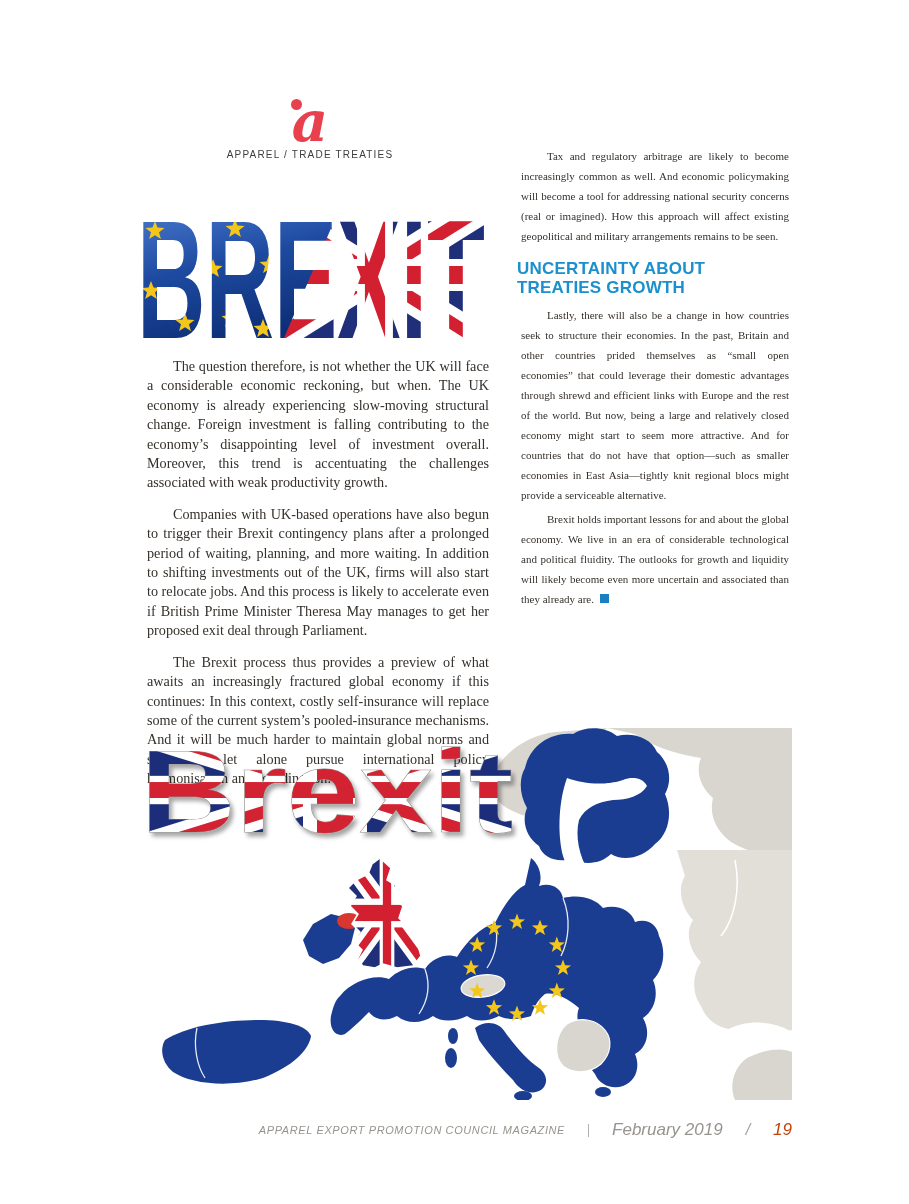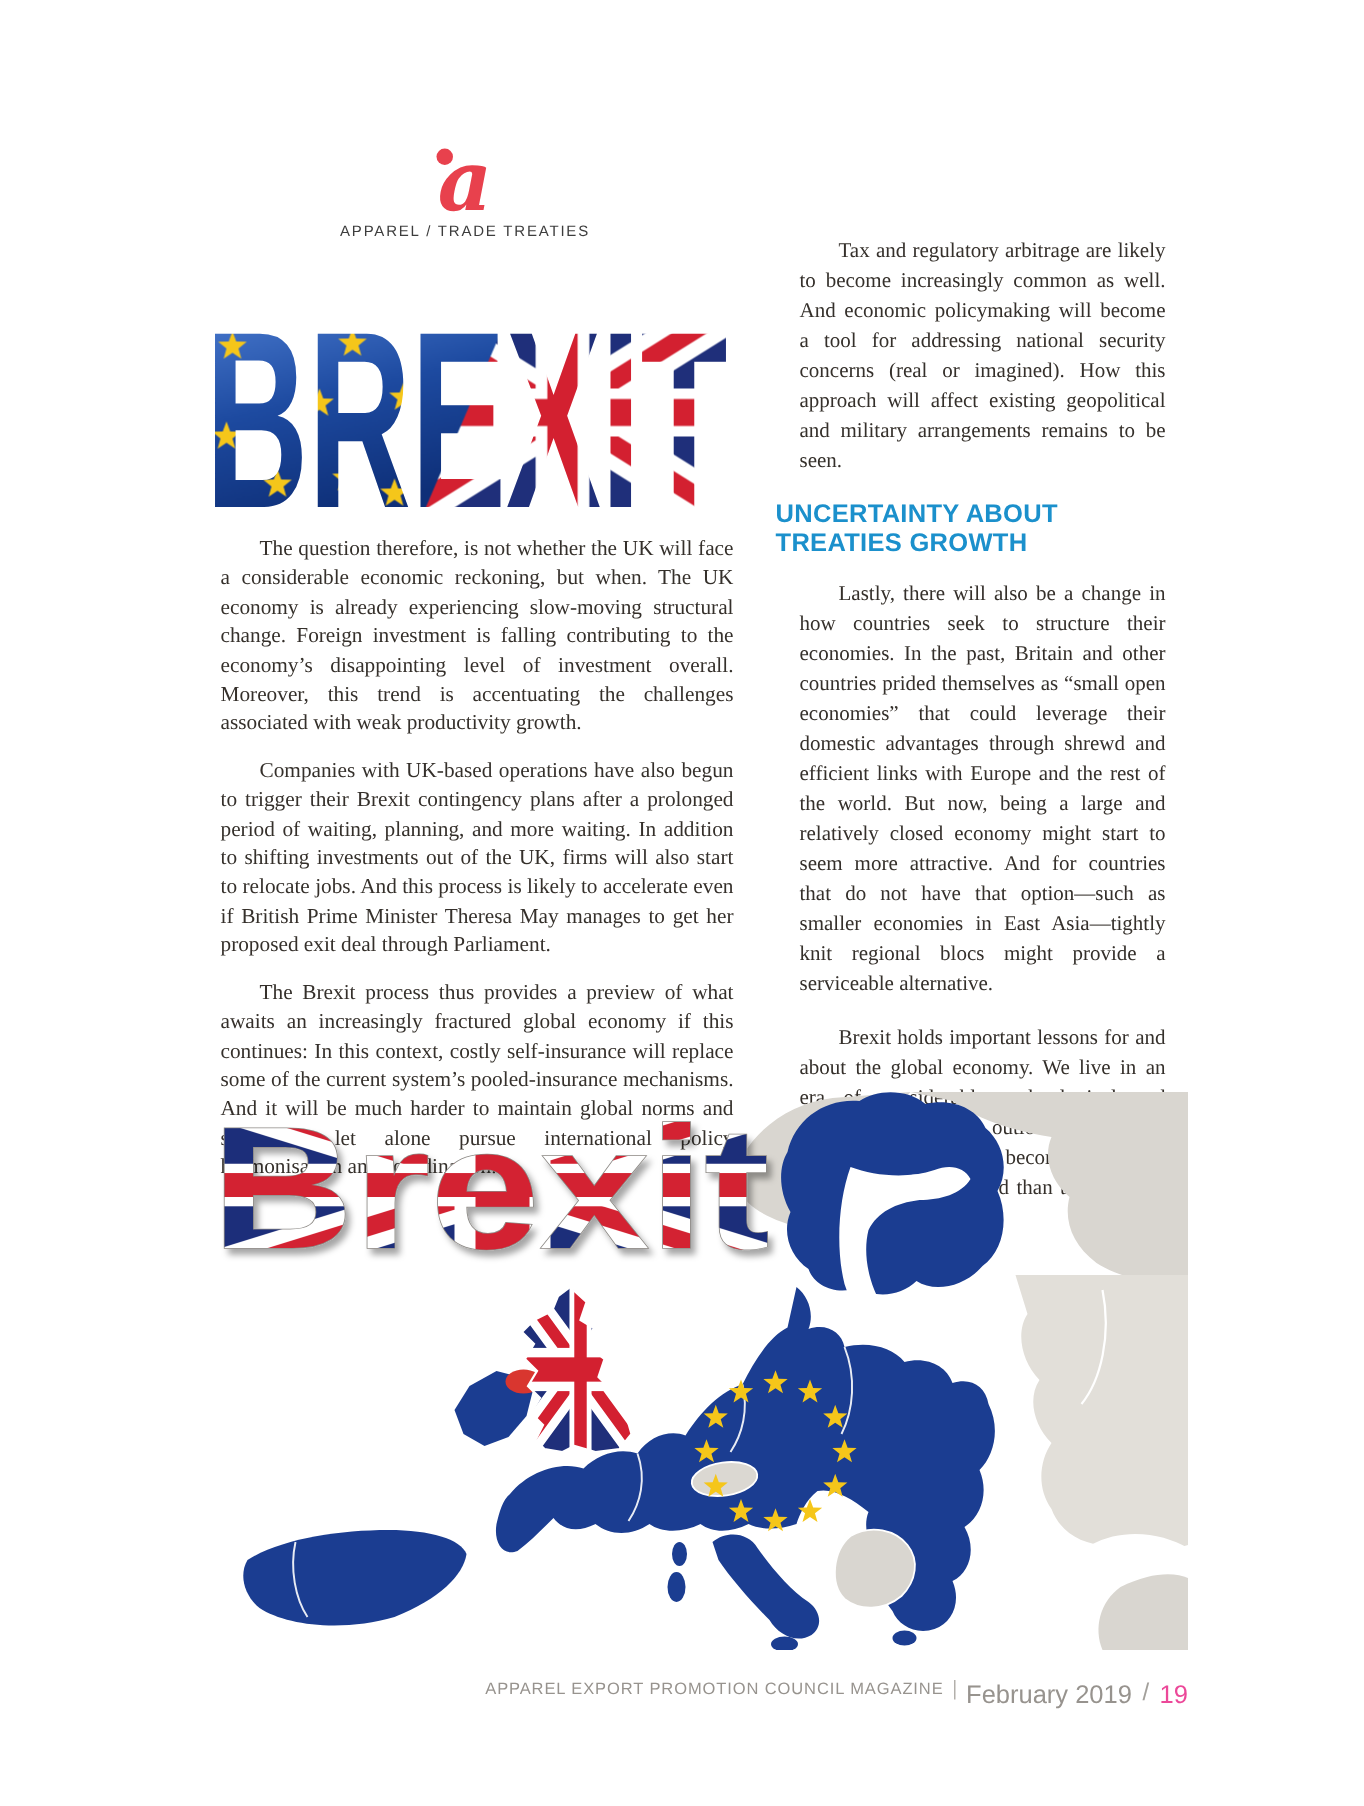--- a/index.html
+++ b/index.html
@@ -12,34 +12,34 @@
           font-size:56px;color:#e8414d;line-height:0.9;display:inline-block;}
   .logo-dot{position:absolute;left:-1px;top:3px;width:11px;height:11px;border-radius:50%;
             background:#e8414d;}
   .section-label{margin-top:3px;font-family:"Liberation Sans",sans-serif;font-size:10px;
                  letter-spacing:1.2px;color:#3d3d3d;white-space:nowrap;}
   
   .col-left{position:absolute;left:135px;top:205px;width:366px;}
   .banner-svg{display:block;margin-bottom:9px;}
   .body-text p{margin:12px;text-indent:26px;text-align:justify;font-size:14.2px;line-height:19.4px;}
   .col-right{position:absolute;left:517px;top:142px;width:276px;}
-  .col-right p{margin:16px;text-indent:26px;text-align:justify;font-size:14px;line-height:20px;}
+  .col-right p{margin:4px;text-indent:26px;text-align:justify;font-size:11px;line-height:20px;}
   .col-right h2{margin:14px 0 8px 0;font-family:Liberation Sans, sans-serif;font-weight:700;
                 font-size:17px;line-height:18.5px;color:#1b90cc;letter-spacing:0.2px;}
   .endmark{display:inline-block;width:9px;height:9px;background:#1a7fc1;margin-left:6px;}
   
   .map-figure{position:absolute;left:135px;top:728px;margin:0;}
   
-  .footer{position:absolute;top:1120px;right:117px;display:flex;align-items:flex-start;gap:7px;
-          font-family:"Liberation Sans",sans-serif;color:#97938e;}
+  .footer{position:absolute;top:1120px;right:117px;display:flex;align-items:center;gap:23px;
+          font-family:"Liberation Sans",sans-serif;color:#97938e;font-style:italic;}
   .footer .mag{font-size:11px;letter-spacing:0.6px;}
   .footer .fbar{width:1px;height:13px;background:#b3b0ab;}
   .footer .fdate{font-size:17px;}
   .footer .fslash{font-size:16px;color:#a3a09b;}
-  .footer .fpage{font-size:17px;color:#ec4899;}
+  .footer .fpage{font-size:17px;color:#c2410c;}
 </style>
 </head>
 <body>
 
 <div class="page">
 
   <svg width="0" height="0" style="position:absolute" aria-hidden="true">
     <defs>
       <g id="jackArt">
         <rect width="200" height="140" fill="#1f2f7a"></rect>

